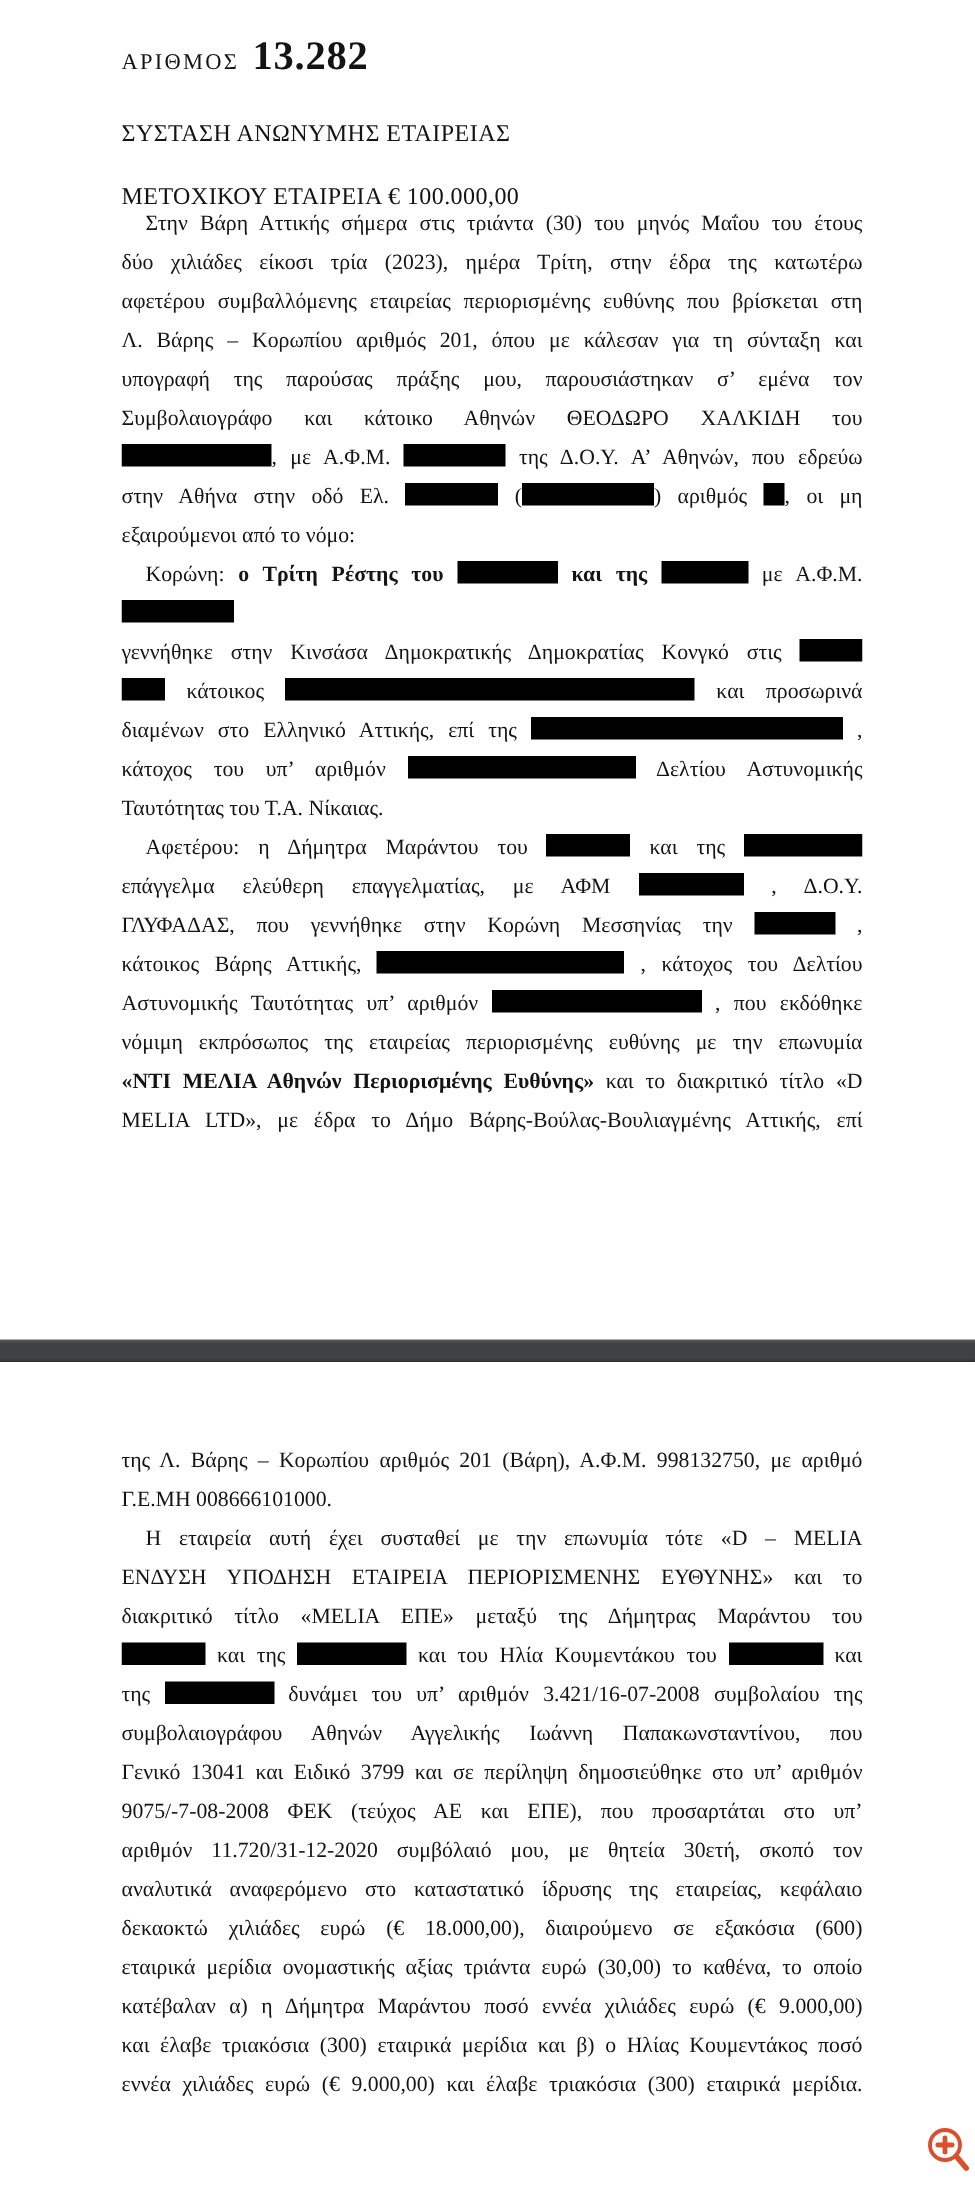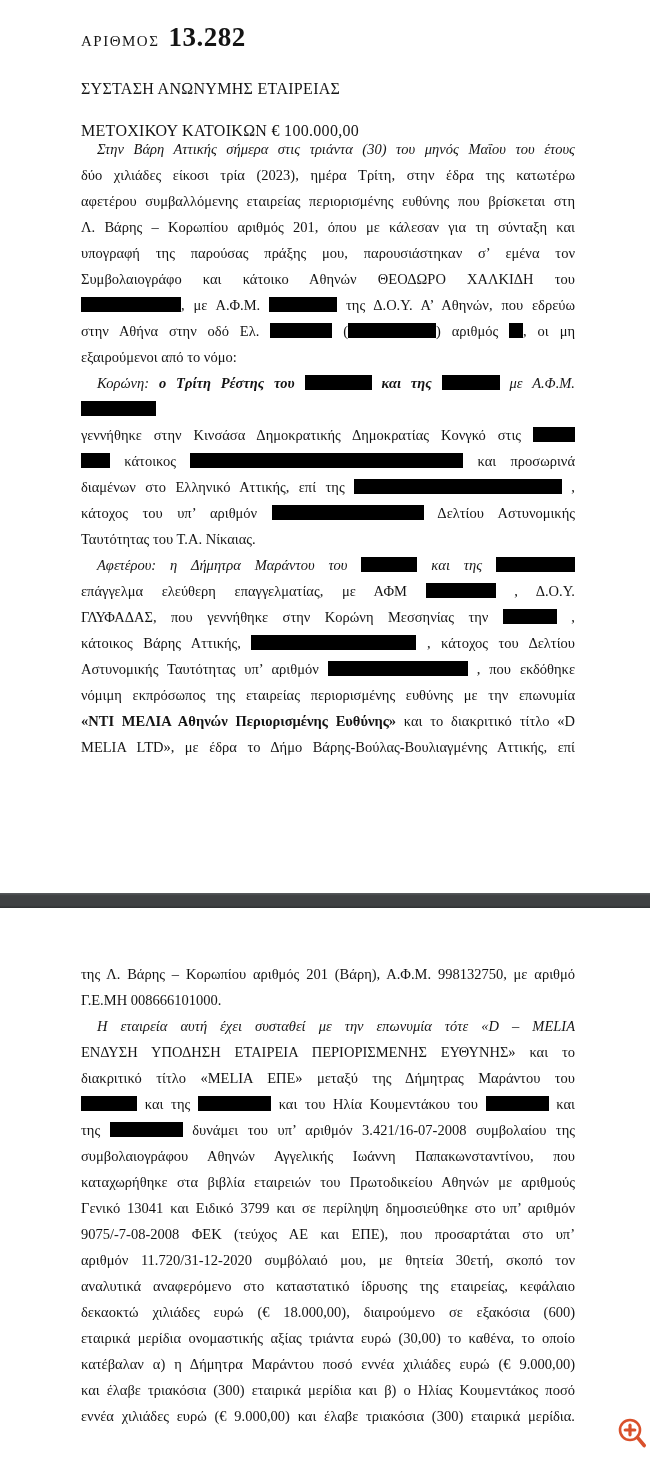--- a/index.html
+++ b/index.html
@@ -14,38 +14,38 @@
   .title-number{font-size:27px;font-weight:700;margin-left:9px;letter-spacing:.5px;}
   .subtitle{font-size:16px;line-height:20px;margin-top:22px;letter-spacing:.3px;}
   .textblock{position:absolute;left:81px;width:494px;font-size:14.5px;}
   #body1{top:136px;}
   #body2{top:961px;}
   .line{
     height:26px;line-height:26px;overflow:hidden;
     text-align:justify;text-align-last:justify;-moz-text-align-last:justify;
   }
   .line.end{text-align-last:left;-moz-text-align-last:left;}
-  .line.indent{text-indent:16px;font-style:italic;}
+  .line.indent{text-indent:16px;}
   .b{font-weight:700;}
   .redact{display:inline-block;height:15px;background:#000;vertical-align:-2px;}
   .divider{position:absolute;left:0;top:893px;width:650px;height:15px;
     background:linear-gradient(#5a5d60 0%, #3f4143 18%, #3f4143 82%, #2e3032 100%);}
   .zoom-btn{position:absolute;left:616px;top:1416px;width:33px;height:36px;cursor:pointer;background:transparent;border:0;padding:0;}
 </style>
 </head>
 <body>
 
 <div>
 
   <div class="header">
     <div class="title-line">
       <span class="title-label">ΑΡΙΘΜΟΣ</span><span class="title-number">13.282</span>
     </div>
     <div class="subtitle">ΣΥΣΤΑΣΗ ΑΝΩΝΥΜΗΣ ΕΤΑΙΡΕΙΑΣ</div>
-    <div class="subtitle">ΜΕΤΟΧΙΚΟΥ ΚΑΤΟΙΚΩΝ € 100.000,00</div>
+    <div class="subtitle">ΜΕΤΟΧΙΚΟΥ ΕΤΑΙΡΕΙΑ € 100.000,00</div>
   </div>
 
   <div id="body1" class="textblock">
       <div class="line indent"><span>Στην Βάρη Αττικής σήμερα στις τριάντα (30) του μηνός Μαΐου του έτους</span></div>
       <div class="line"><span>δύο χιλιάδες είκοσι τρία (2023), ημέρα Τρίτη, στην έδρα της κατωτέρω</span></div>
       <div class="line"><span>αφετέρου συμβαλλόμενης εταιρείας περιορισμένης ευθύνης που βρίσκεται στη</span></div>
       <div class="line"><span>Λ. Βάρης – Κορωπίου αριθμός 201, όπου με κάλεσαν για τη σύνταξη και</span></div>
       <div class="line"><span>υπογραφή της παρούσας πράξης μου, παρουσιάστηκαν σ’ εμένα τον</span></div>
       <div class="line"><span>Συμβολαιογράφο και κάτοικο Αθηνών ΘΕΟΔΩΡΟ ΧΑΛΚΙΔΗ του</span></div>
       <div class="line"><span class="redact" style="width: 100px; background: rgb(0, 0, 0);"></span><span>, με Α.Φ.Μ. </span><span class="redact" style="width: 68px; background: rgb(0, 0, 0);"></span><span> της Δ.Ο.Υ. Α’ Αθηνών, που εδρεύω</span></div>
@@ -72,21 +72,20 @@
 
   <div id="body2" class="textblock">
       <div class="line"><span>της Λ. Βάρης – Κορωπίου αριθμός 201 (Βάρη), Α.Φ.Μ. 998132750, με αριθμό</span></div>
       <div class="line end"><span>Γ.Ε.ΜΗ 008666101000.</span></div>
       <div class="line indent"><span>Η εταιρεία αυτή έχει συσταθεί με την επωνυμία τότε «D – MELIA</span></div>
       <div class="line"><span>ΕΝΔΥΣΗ ΥΠΟΔΗΣΗ ΕΤΑΙΡΕΙΑ ΠΕΡΙΟΡΙΣΜΕΝΗΣ ΕΥΘΥΝΗΣ» και το</span></div>
       <div class="line"><span>διακριτικό τίτλο «MELIA ΕΠΕ» μεταξύ της Δήμητρας Μαράντου του</span></div>
       <div class="line"><span class="redact" style="width: 56px; background: rgb(0, 0, 0);"></span><span> και της </span><span class="redact" style="width: 73px; background: rgb(0, 0, 0);"></span><span> και του Ηλία Κουμεντάκου του </span><span class="redact" style="width: 63px; background: rgb(0, 0, 0);"></span><span> και</span></div>
       <div class="line"><span>της </span><span class="redact" style="width: 73px; background: rgb(0, 0, 0);"></span><span> δυνάμει του υπ’ αριθμόν 3.421/16-07-2008 συμβολαίου της</span></div>
       <div class="line"><span>συμβολαιογράφου Αθηνών Αγγελικής Ιωάννη Παπακωνσταντίνου, που</span></div>
-      <div class="line"><span>καταχωρήθηκε στα βιβλία εταιρειών του Πρωτοδικείου Αθηνών με αριθμούς</span></div>
       <div class="line"><span>Γενικό 13041 και Ειδικό 3799 και σε περίληψη δημοσιεύθηκε στο υπ’ αριθμόν</span></div>
       <div class="line"><span>9075/-7-08-2008 ΦΕΚ (τεύχος ΑΕ και ΕΠΕ), που προσαρτάται στο υπ’</span></div>
       <div class="line"><span>αριθμόν 11.720/31-12-2020 συμβόλαιό μου, με θητεία 30ετή, σκοπό τον</span></div>
       <div class="line"><span>αναλυτικά αναφερόμενο στο καταστατικό ίδρυσης της εταιρείας, κεφάλαιο</span></div>
       <div class="line"><span>δεκαοκτώ χιλιάδες ευρώ (€ 18.000,00), διαιρούμενο σε εξακόσια (600)</span></div>
       <div class="line"><span>εταιρικά μερίδια ονομαστικής αξίας τριάντα ευρώ (30,00) το καθένα, το οποίο</span></div>
       <div class="line"><span>κατέβαλαν α) η Δήμητρα Μαράντου ποσό εννέα χιλιάδες ευρώ (€ 9.000,00)</span></div>
       <div class="line"><span>και έλαβε τριακόσια (300) εταιρικά μερίδια και β) ο Ηλίας Κουμεντάκος ποσό</span></div>
       <div class="line"><span>εννέα χιλιάδες ευρώ (€ 9.000,00) και έλαβε τριακόσια (300) εταιρικά μερίδια.</span></div>
     </div>

